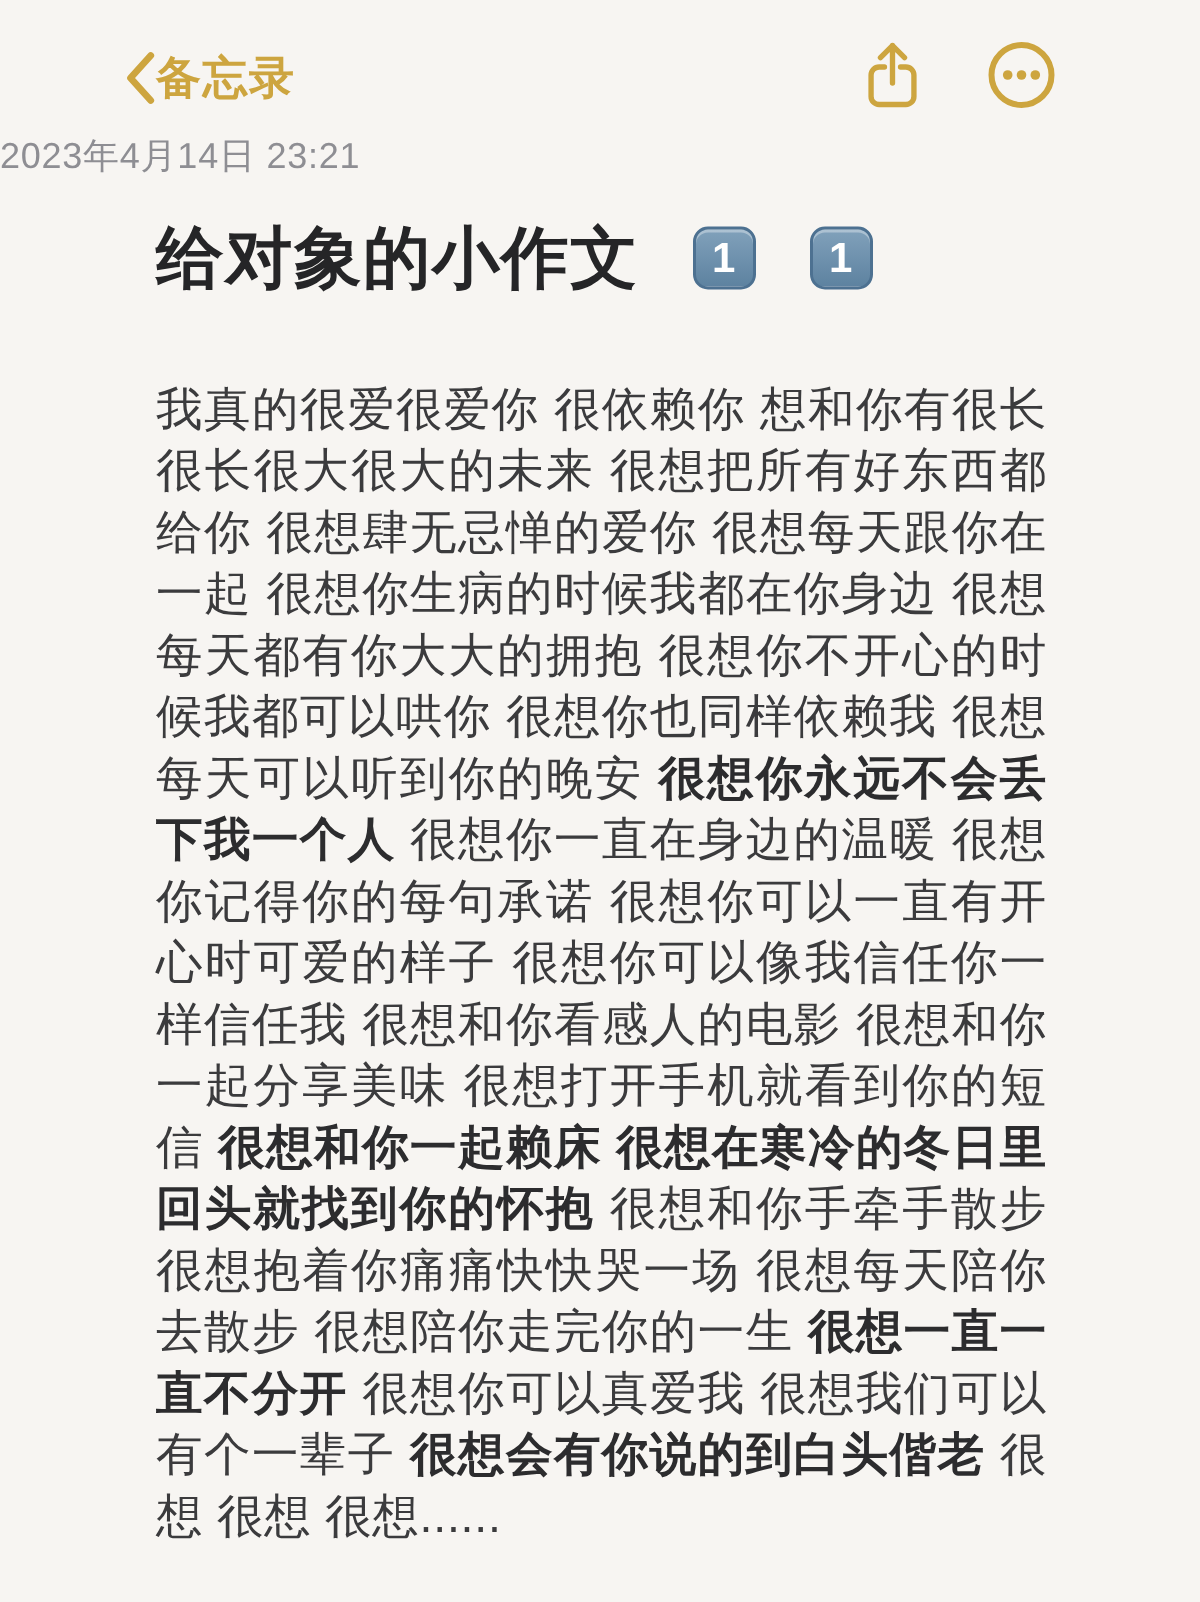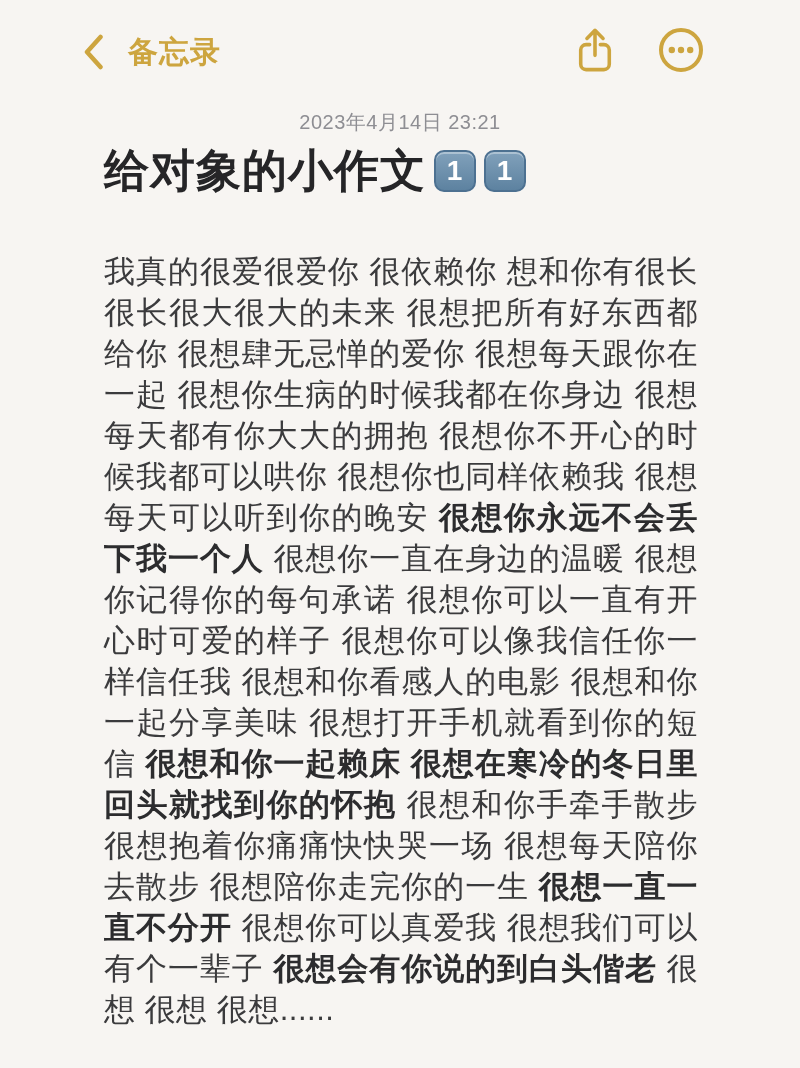--- a/index.html
+++ b/index.html
@@ -20,21 +20,21 @@
   .nav {
     display: flex;
     align-items: center;
     justify-content: space-between;
     padding: 28px 95px 0 82px;
     height: 48px;
   }
   .back-button {
     display: flex;
     align-items: center;
-    gap: 24px;
+    gap: 0;
     cursor: pointer;
     color: #cda53f;
   }
   .back-button svg { display: block; }
   .back-label {
     font-size: 30px;
     font-weight: 600;
     color: #cda53f;
     letter-spacing: 1px;
   }
@@ -45,36 +45,36 @@
   }
   .icon-button {
     cursor: pointer;
     display: flex;
     align-items: center;
     justify-content: center;
   }
 
   
   .date {
-    margin-top: 33px;
-    text-align: center;
-    font-size: 20px;
+    margin-top: 12px;
+    font-size: 24px;
     color: #8e8e93;
     letter-spacing: 0.5px;
   }
 
   
   .title {
-    margin: 5px 96px 0 104px;
+    margin: 22px 96px 0 104px;
     font-size: 45px;
     font-weight: 700;
     color: #252527;
     letter-spacing: 1px;
     display: flex;
     align-items: center;
+    gap: 28px;
   }
   .keycap {
     display: inline-flex;
     align-items: center;
     justify-content: center;
     width: 42px;
     height: 42px;
     margin-left: 8px;
     border-radius: 10px;
     background: linear-gradient(180deg, #81a1bb 0%, #5d82a0 100%);

